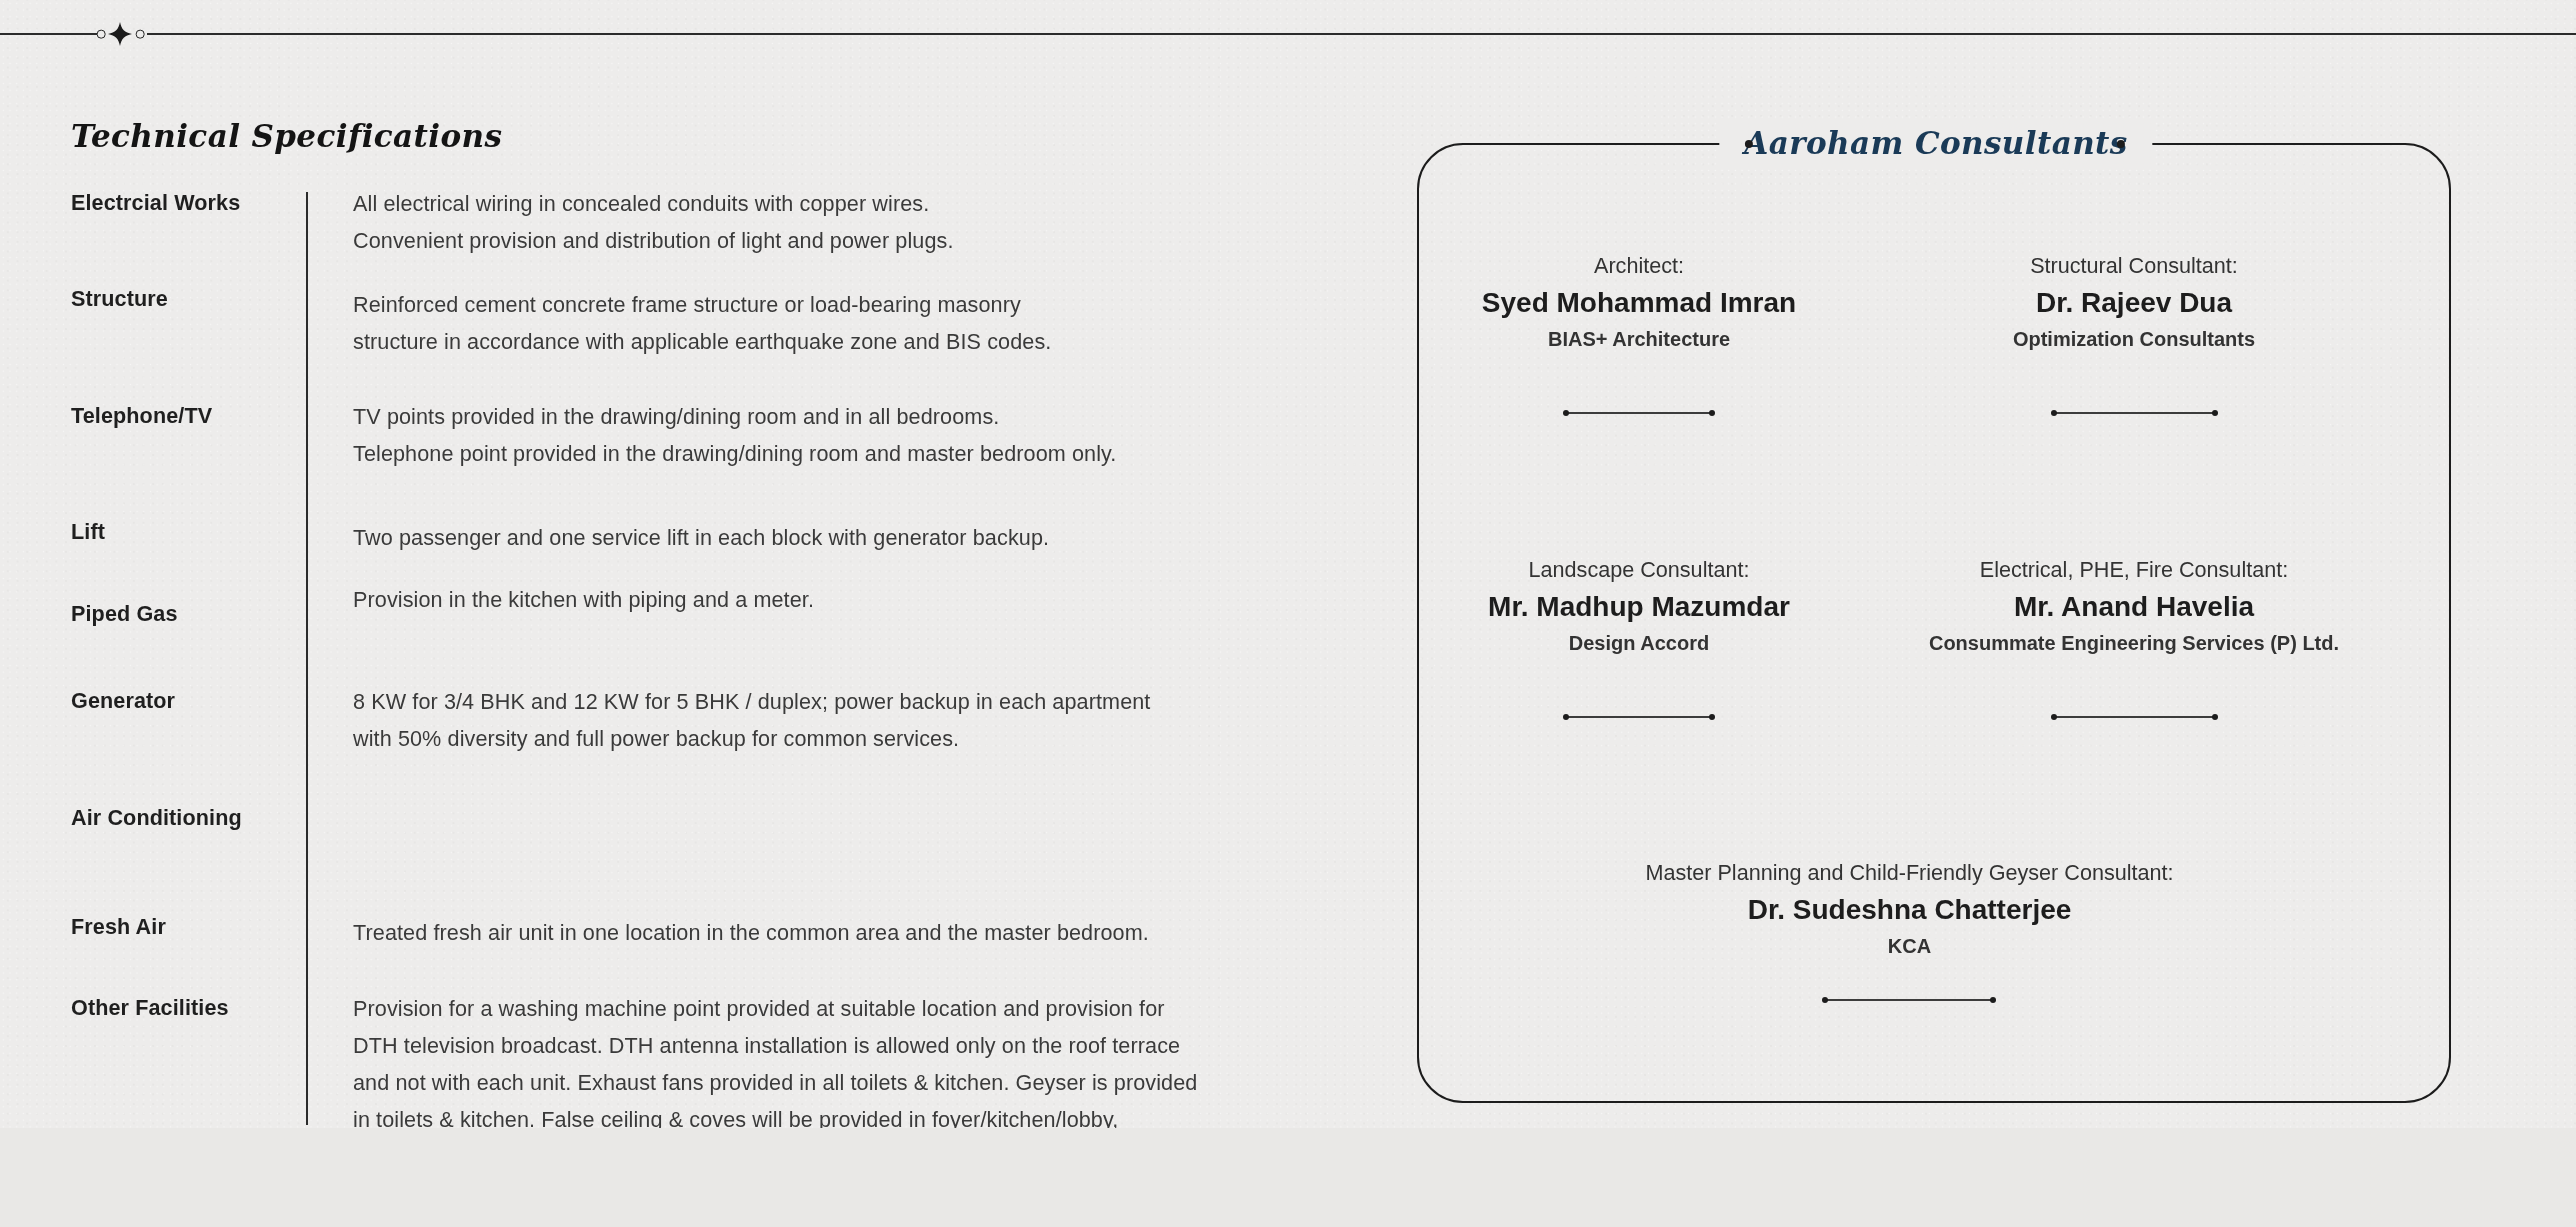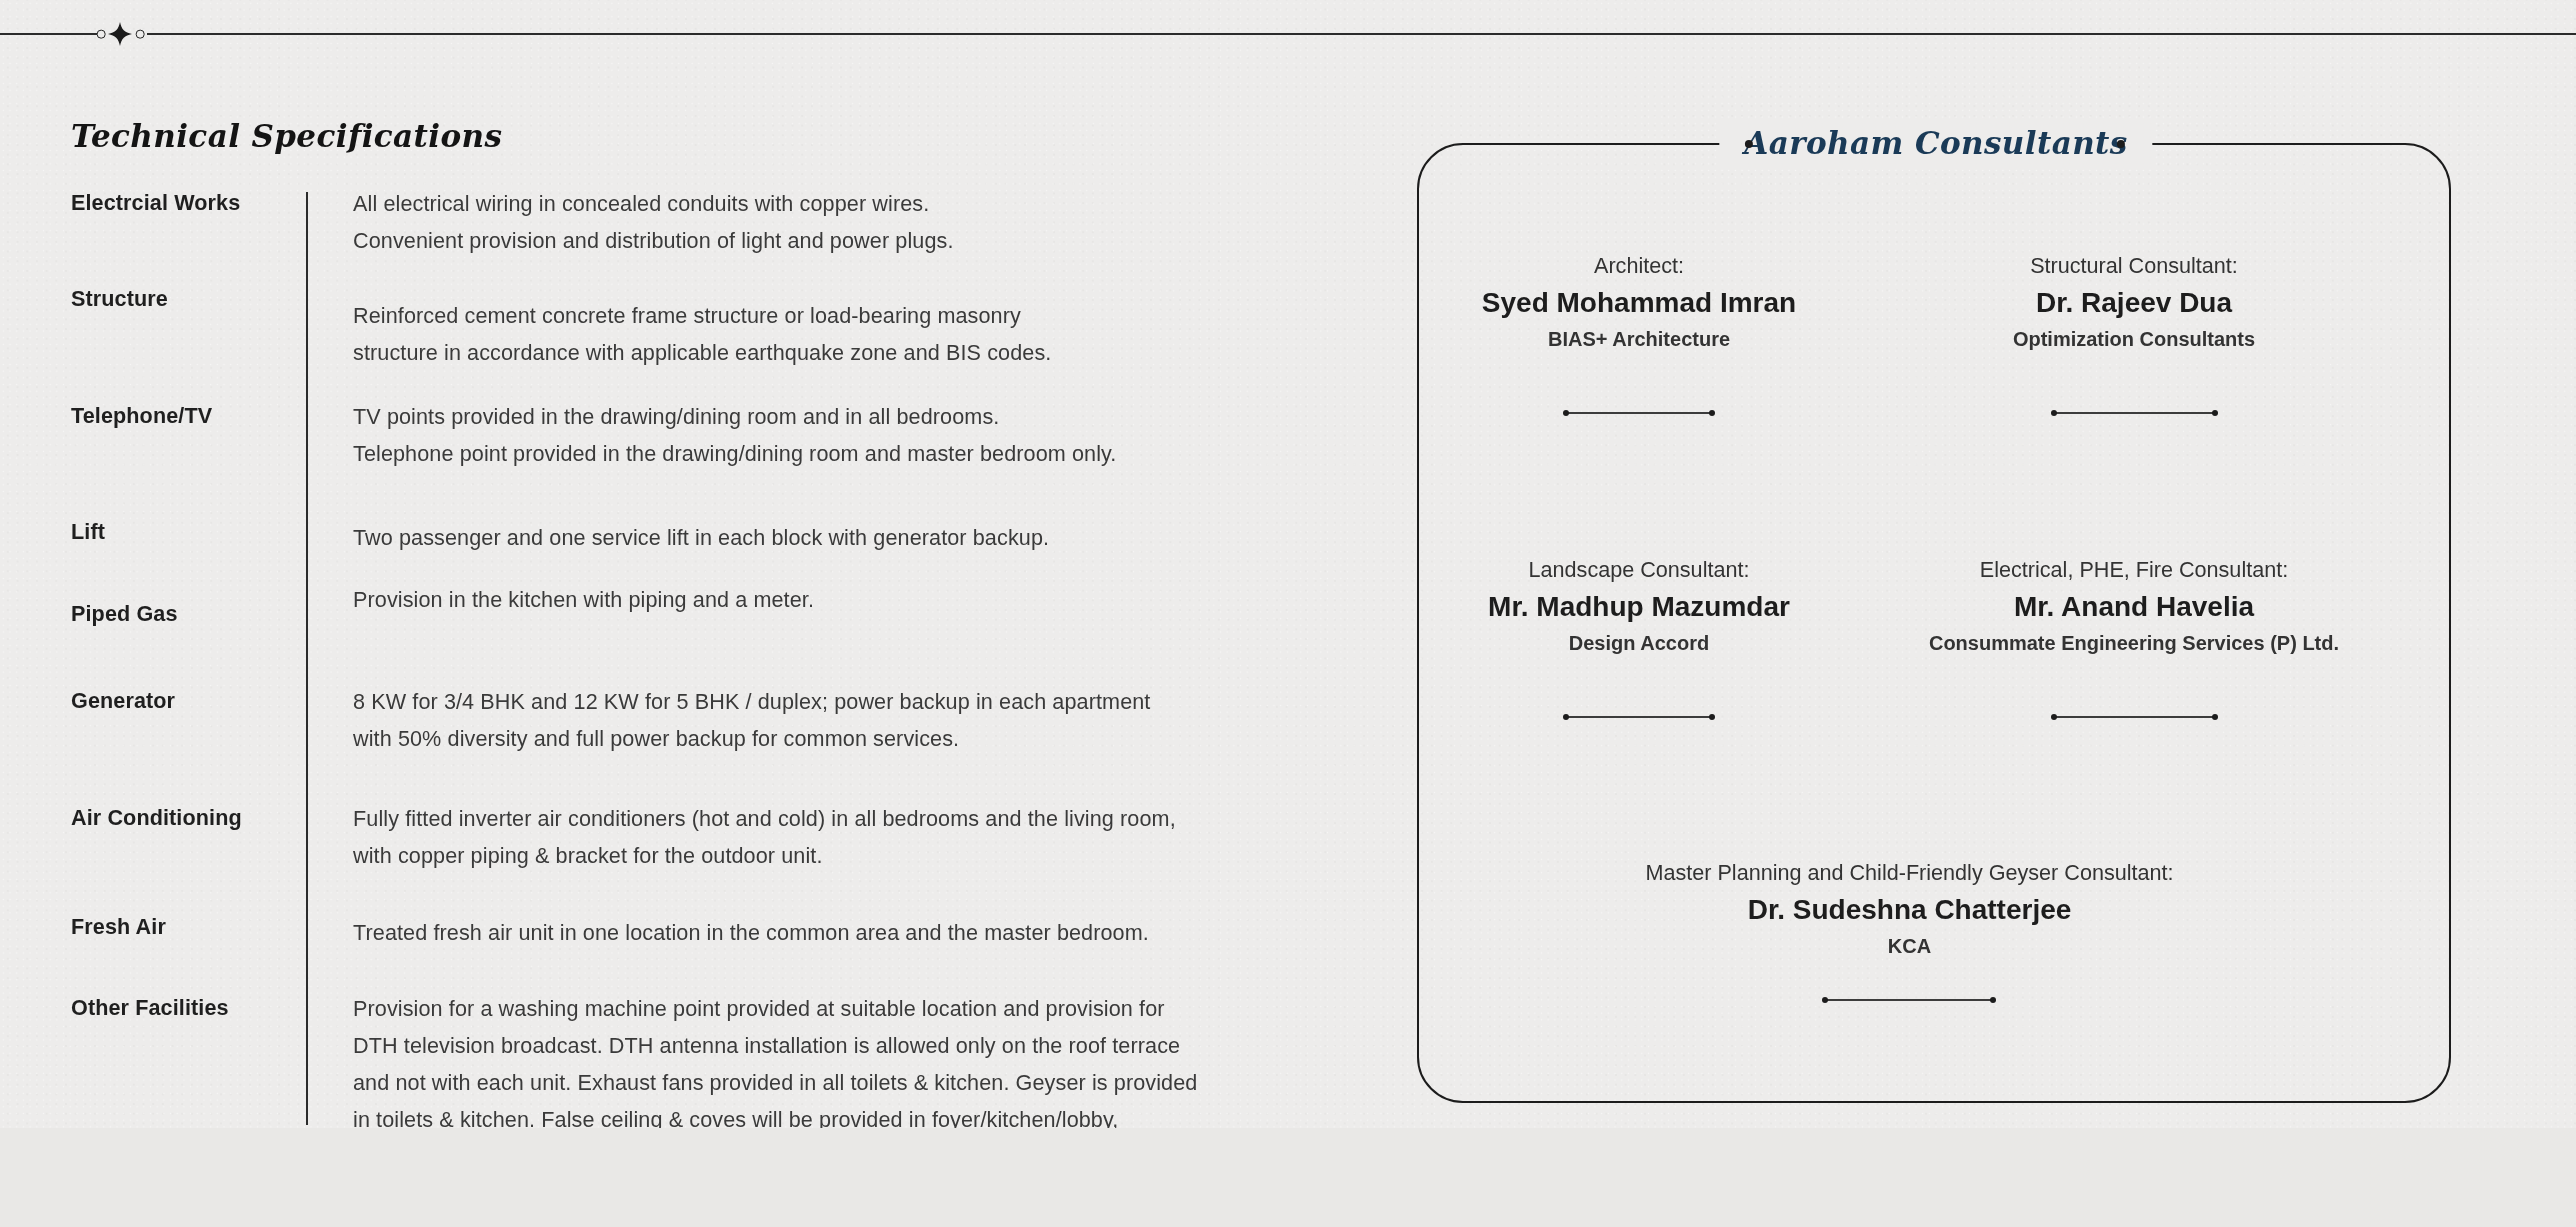--- a/index.html
+++ b/index.html
@@ -103,40 +103,38 @@
   <div class="rule" style="left:2477px;top:1201px;width:99px;"></div>
 
   <h1 class="doc-title">Technical Specifications</h1>
   <div class="v-rule"></div>
 
   <div class="spec-label" style="top:190px;">Electrcial Works</div>
   <div class="spec-text" style="top:185px;">All electrical wiring in concealed conduits with copper wires.
 Convenient provision and distribution of light and power plugs.</div>
 
   <div class="spec-label" style="top:286px;">Structure</div>
-  <div class="spec-text" style="top:297px;">Reinforced cement concrete frame structure or load-bearing masonry
+  <div class="spec-text" style="top:286px;">Reinforced cement concrete frame structure or load-bearing masonry
 structure in accordance with applicable earthquake zone and BIS codes.</div>
 
   <div class="spec-label" style="top:403px;">Telephone/TV</div>
   <div class="spec-text" style="top:398px;">TV points provided in the drawing/dining room and in all bedrooms.
 Telephone point provided in the drawing/dining room and master bedroom only.</div>
 
   <div class="spec-label" style="top:519px;">Lift</div>
   <div class="spec-text" style="top:519px;">Two passenger and one service lift in each block with generator backup.</div>
 
   <div class="spec-label" style="top:601px;">Piped Gas</div>
   <div class="spec-text" style="top:581px;">Provision in the kitchen with piping and a meter.</div>
 
   <div class="spec-label" style="top:688px;">Generator</div>
   <div class="spec-text" style="top:683px;">8 KW for 3/4 BHK and 12 KW for 5 BHK / duplex; power backup in each apartment
 with 50% diversity and full power backup for common services.</div>
 
   <div class="spec-label" style="top:805px;">Air Conditioning</div>
-  <div class="spec-text" style="top:800px;">Fully fitted inverter air conditioners (hot and cold) in all bedrooms and the living room,
-with copper piping &amp; bracket for the outdoor unit.</div>
 
   <div class="spec-label" style="top:914px;">Fresh Air</div>
   <div class="spec-text" style="top:914px;">Treated fresh air unit in one location in the common area and the master bedroom.</div>
 
   <div class="spec-label" style="top:995px;">Other Facilities</div>
   <div class="spec-text" style="top:990px;">Provision for a washing machine point provided at suitable location and provision for
 DTH television broadcast. DTH antenna installation is allowed only on the roof terrace
 and not with each unit. Exhaust fans provided in all toilets &amp; kitchen. Geyser is provided
 in toilets &amp; kitchen. False ceiling &amp; coves will be provided in foyer/kitchen/lobby,
 guest room and all toilets. As per architect's approval.</div>

